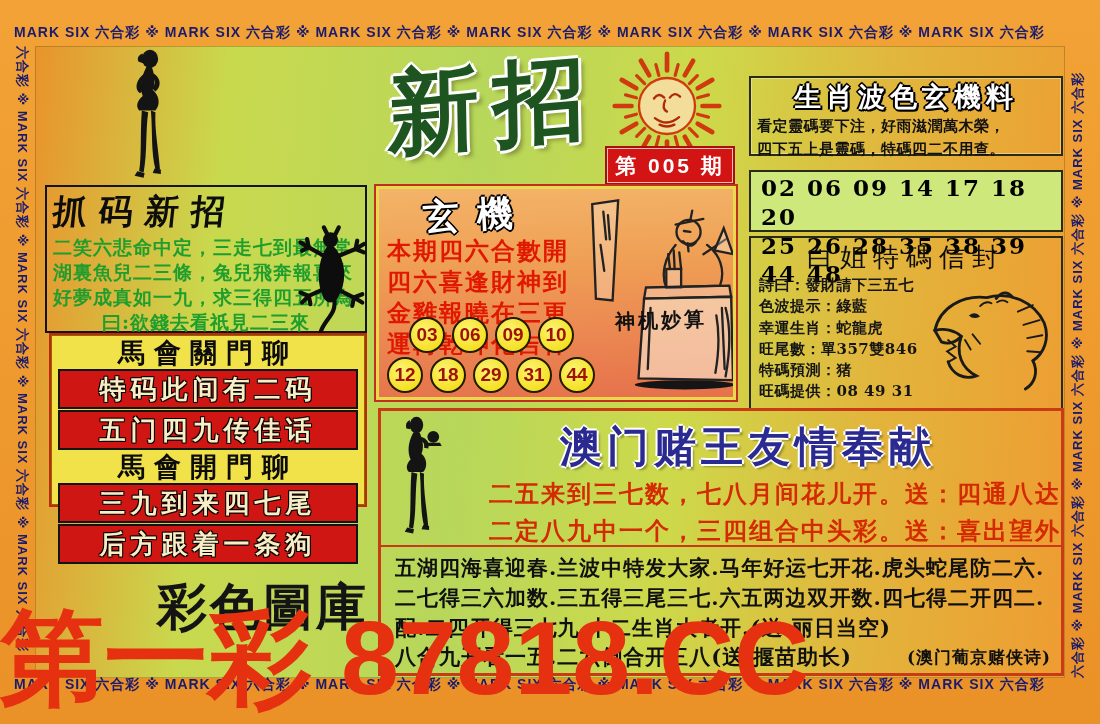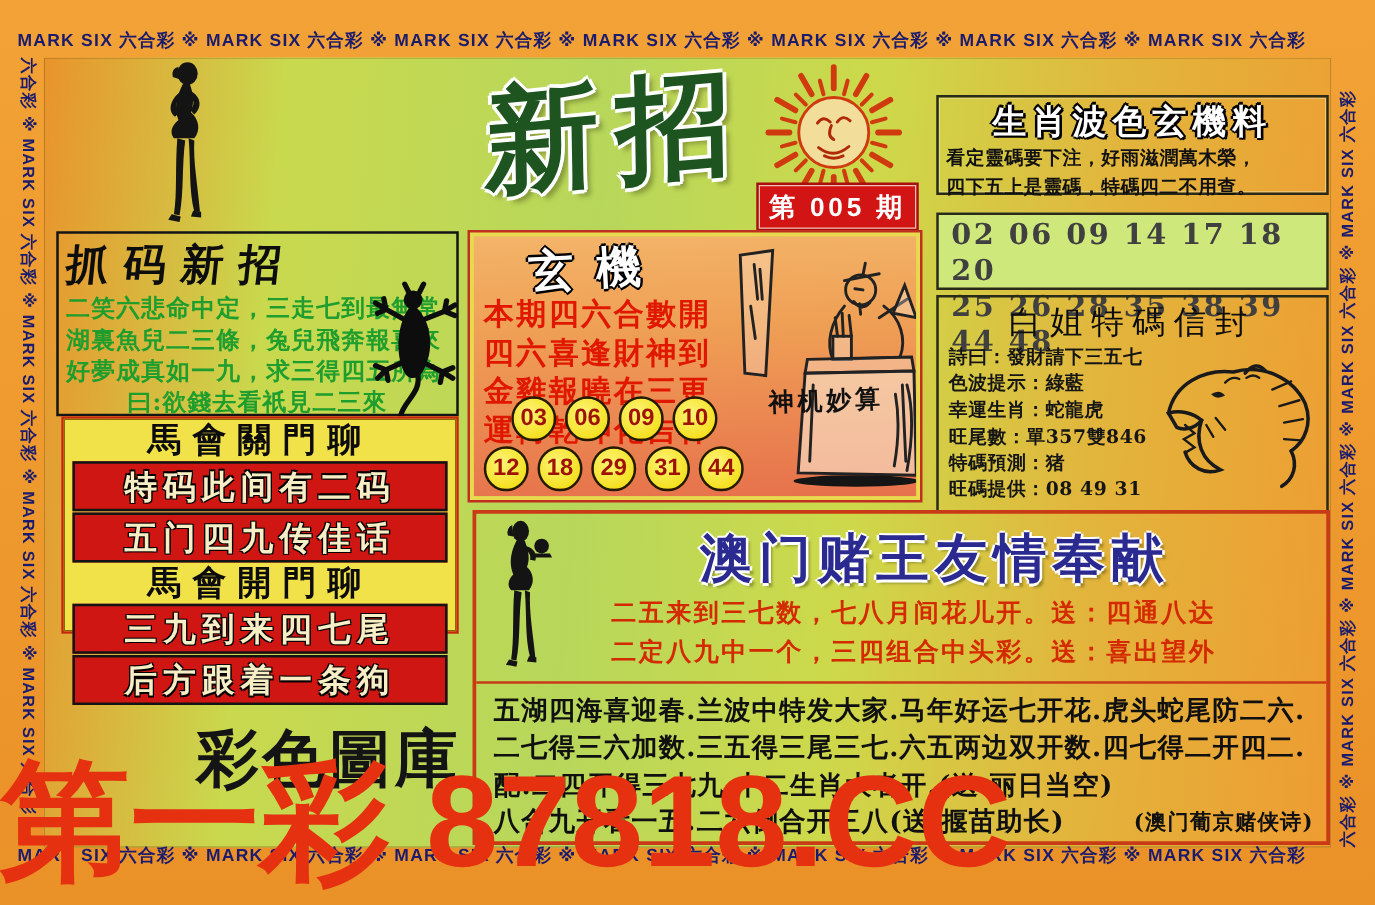--- a/index.html
+++ b/index.html
@@ -58,35 +58,35 @@
   .teller{right:0px;top:2px;width:176px;height:206px;}
   .teller-label{right:26px;top:118px;font-size:20px;font-weight:bold;color:#111;letter-spacing:3px;transform:rotate(-2deg);
     font-family:"DejaVu Serif","Liberation Serif",serif;}
 
   
   .sx-poem{left:714px;top:30px;width:314px;height:80px;border:2px solid #2a2a18;box-shadow:inset 0 0 0 1px rgba(240,240,200,.5);padding:1px 6px;box-sizing:border-box;}
   .sx-title{font-size:27px;font-weight:bold;color:#fff;letter-spacing:5px;text-align:center;font-family:"DejaVu Serif","Liberation Serif",serif;
     text-shadow:-2px 0 #000,2px 0 #000,0 -2px #000,0 2px #000,-1px -1px #000,1px 1px #000,2px 2px 0 #000;}
   .sx-line{font-size:15px;font-weight:bold;color:#111;letter-spacing:.5px;line-height:1.5;font-family:"DejaVu Serif","Liberation Serif",serif;}
   .sx-nums{left:714px;top:124px;width:314px;height:62px;border:2px solid #2a2a18;background:#cfe87c;padding:2px 10px;box-sizing:border-box;}
-  .sx-num-line{font-size:23px;font-weight:bold;color:#404040;letter-spacing:2px;line-height:1.25;font-family:"DejaVu Serif","Liberation Serif",serif;}
+  .sx-num-line{font-size:23px;font-weight:bold;color:#000000;letter-spacing:2px;line-height:1.25;font-family:"DejaVu Serif","Liberation Serif",serif;}
 
   
   .baijie{left:714px;top:190px;width:314px;height:174px;border:2px solid #2a2a18;padding:2px 8px;box-sizing:border-box;}
   .bj-title{font-size:26px;font-weight:normal;color:#0d0d0d;letter-spacing:7px;text-align:center;font-family:"DejaVu Serif","Liberation Serif",serif;}
   .bj-line{font-size:15px;font-weight:bold;color:#151515;line-height:1.42;letter-spacing:.5px;font-family:"DejaVu Serif","Liberation Serif",serif;position:relative;z-index:2;}
   .tiger{right:0;top:36px;width:158px;height:132px;z-index:1;}
 
   
   .aomen{left:343px;top:362px;width:686px;height:268px;border:3px solid #c93b16;box-sizing:border-box;}
   .aomen-top{position:relative;height:134px;border-bottom:2px solid #c93b16;}
   .aomen-title{text-align:center;padding:8px 0 0 54px;font-size:42px;font-weight:bold;color:#2a2a90;letter-spacing:5px;
     font-family:"DejaVu Serif","Liberation Serif",serif;
     text-shadow:-2px 0 #fff,2px 0 #fff,0 -2px #fff,0 2px #fff,3px 3px 2px rgba(60,60,0,.4);}
-  .aomen-red{padding-left:108px;font-size:20px;font-weight:bold;color:#d42a00;letter-spacing:2px;line-height:1.55;
+  .aomen-red{padding-left:108px;font-size:24px;font-weight:bold;color:#d42a00;letter-spacing:2px;line-height:1.55;
     font-family:"DejaVu Serif","Liberation Serif",serif;}
   .woman-b{left:6px;top:4px;width:64px;height:126px;}
   .aomen-bottom{position:relative;height:126px;padding:6px 10px 0 14px;box-sizing:border-box;}
   .poem-line{font-size:21px;font-weight:bold;color:#101010;line-height:1.42;letter-spacing:1px;font-family:"DejaVu Serif","Liberation Serif",serif;white-space:nowrap;}
   .credit{position:absolute;right:10px;bottom:4px;font-size:17px;font-weight:bold;color:#101010;letter-spacing:1px;font-family:"DejaVu Serif","Liberation Serif",serif;}
 
   .woman-a{left:40px;top:2px;width:150px;height:136px;}
 
   
   .watermark{position:absolute;left:0px;top:606px;width:1100px;font-size:104px;font-weight:900;color:#e53110;white-space:nowrap;

